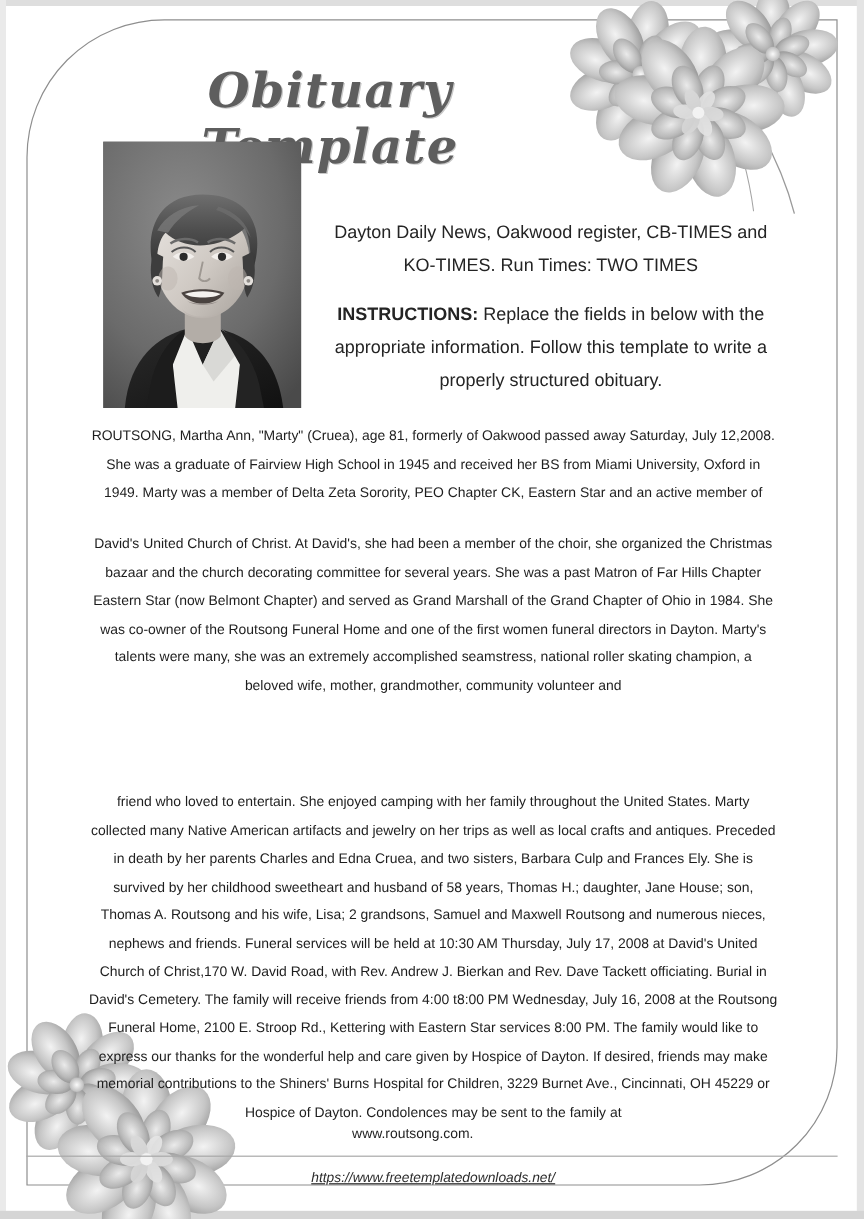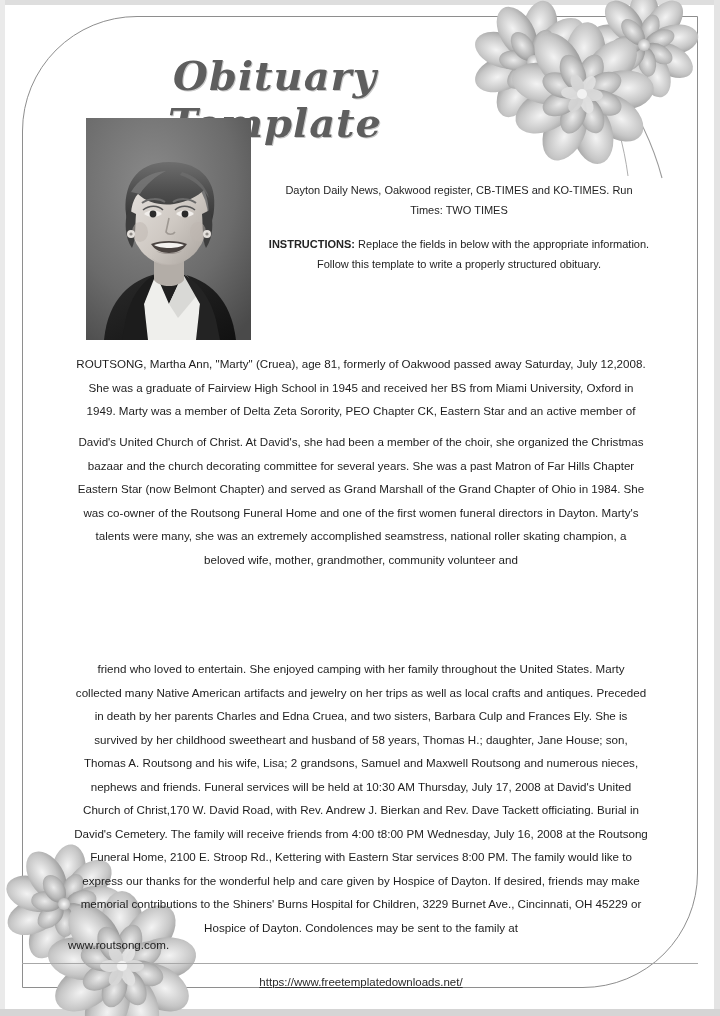--- a/index.html
+++ b/index.html
@@ -77,48 +77,49 @@
   }
   .portrait svg { display: block; width: 100%; height: 100%; }
 
   .header-block {
     position: absolute;
     left: 268px;
     top: 180px;
     width: 382px;
     text-align: center;
     color: #242424;
-    font-size: 11px;
+    font-size: 15px;
     line-height: 1.85;
   }
   .header-block .para { margin-bottom: 13px; }
   .header-block .para:last-child { margin-bottom: 0; }
   .instructions-label { font-weight: bold; }
 
   
   .body-copy {
     position: absolute;
     left: 74px;
     width: 574px;
     color: #1d1d1d;
     font-size: 11.6px;
     line-height: 2.03;
     text-align: center;
   }
   .body-copy p { margin: 0 0 14px 0; }
   .body-copy p:last-child { margin-bottom: 0; }
   .body-copy.block-1 { top: 352px; }
-  .body-copy.block-2 { top: 430px; }
+  .body-copy.block-2 { top: 442px; }
   .body-copy.block-3 { top: 625px; margin-top: 32px; }
 
   .site-line {
     position: absolute;
-    left: 68px;
+    left: 57px;
     top: 938px;
     width: 574px;
+    text-align: center;
     font-size: 11.6px;
     color: #1d1d1d;
   }
 
   .footer-rule {
     position: absolute;
     left: 22px;
     top: 963px;
     width: 676px;
     height: 1px;
@@ -127,20 +128,21 @@
 
   .footer-link {
     position: absolute;
     left: 74px;
     top: 976px;
     width: 574px;
     text-align: center;
     font-size: 11.5px;
     color: #2b2b2b;
     text-decoration: underline;
+    font-style: italic;
   }
 </style>
 </head>
 <body>
 
 <div id="page">
 
   <div class="scan-edge top"></div>
   <div class="scan-edge left"></div>
   <div class="scan-edge right"></div>

